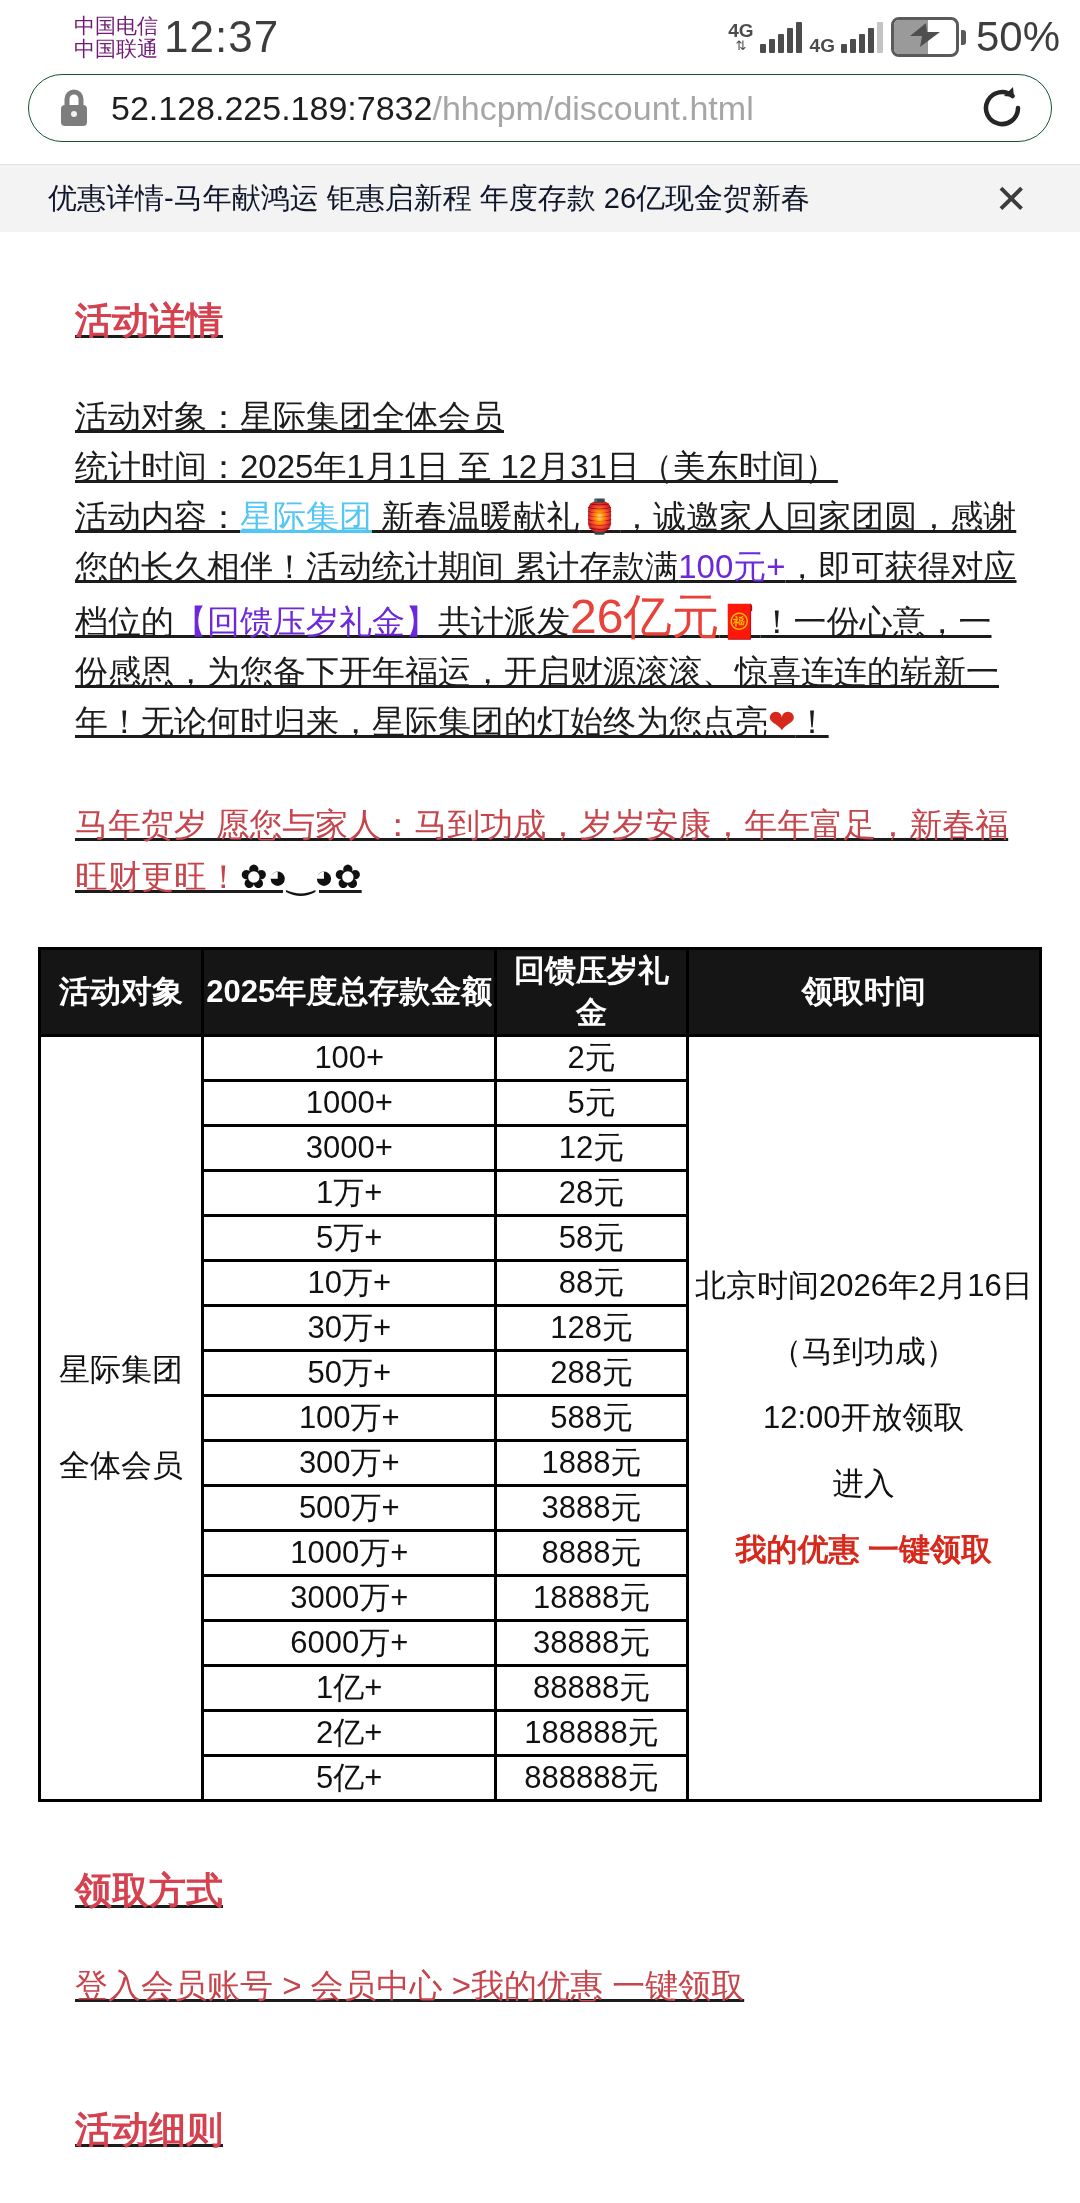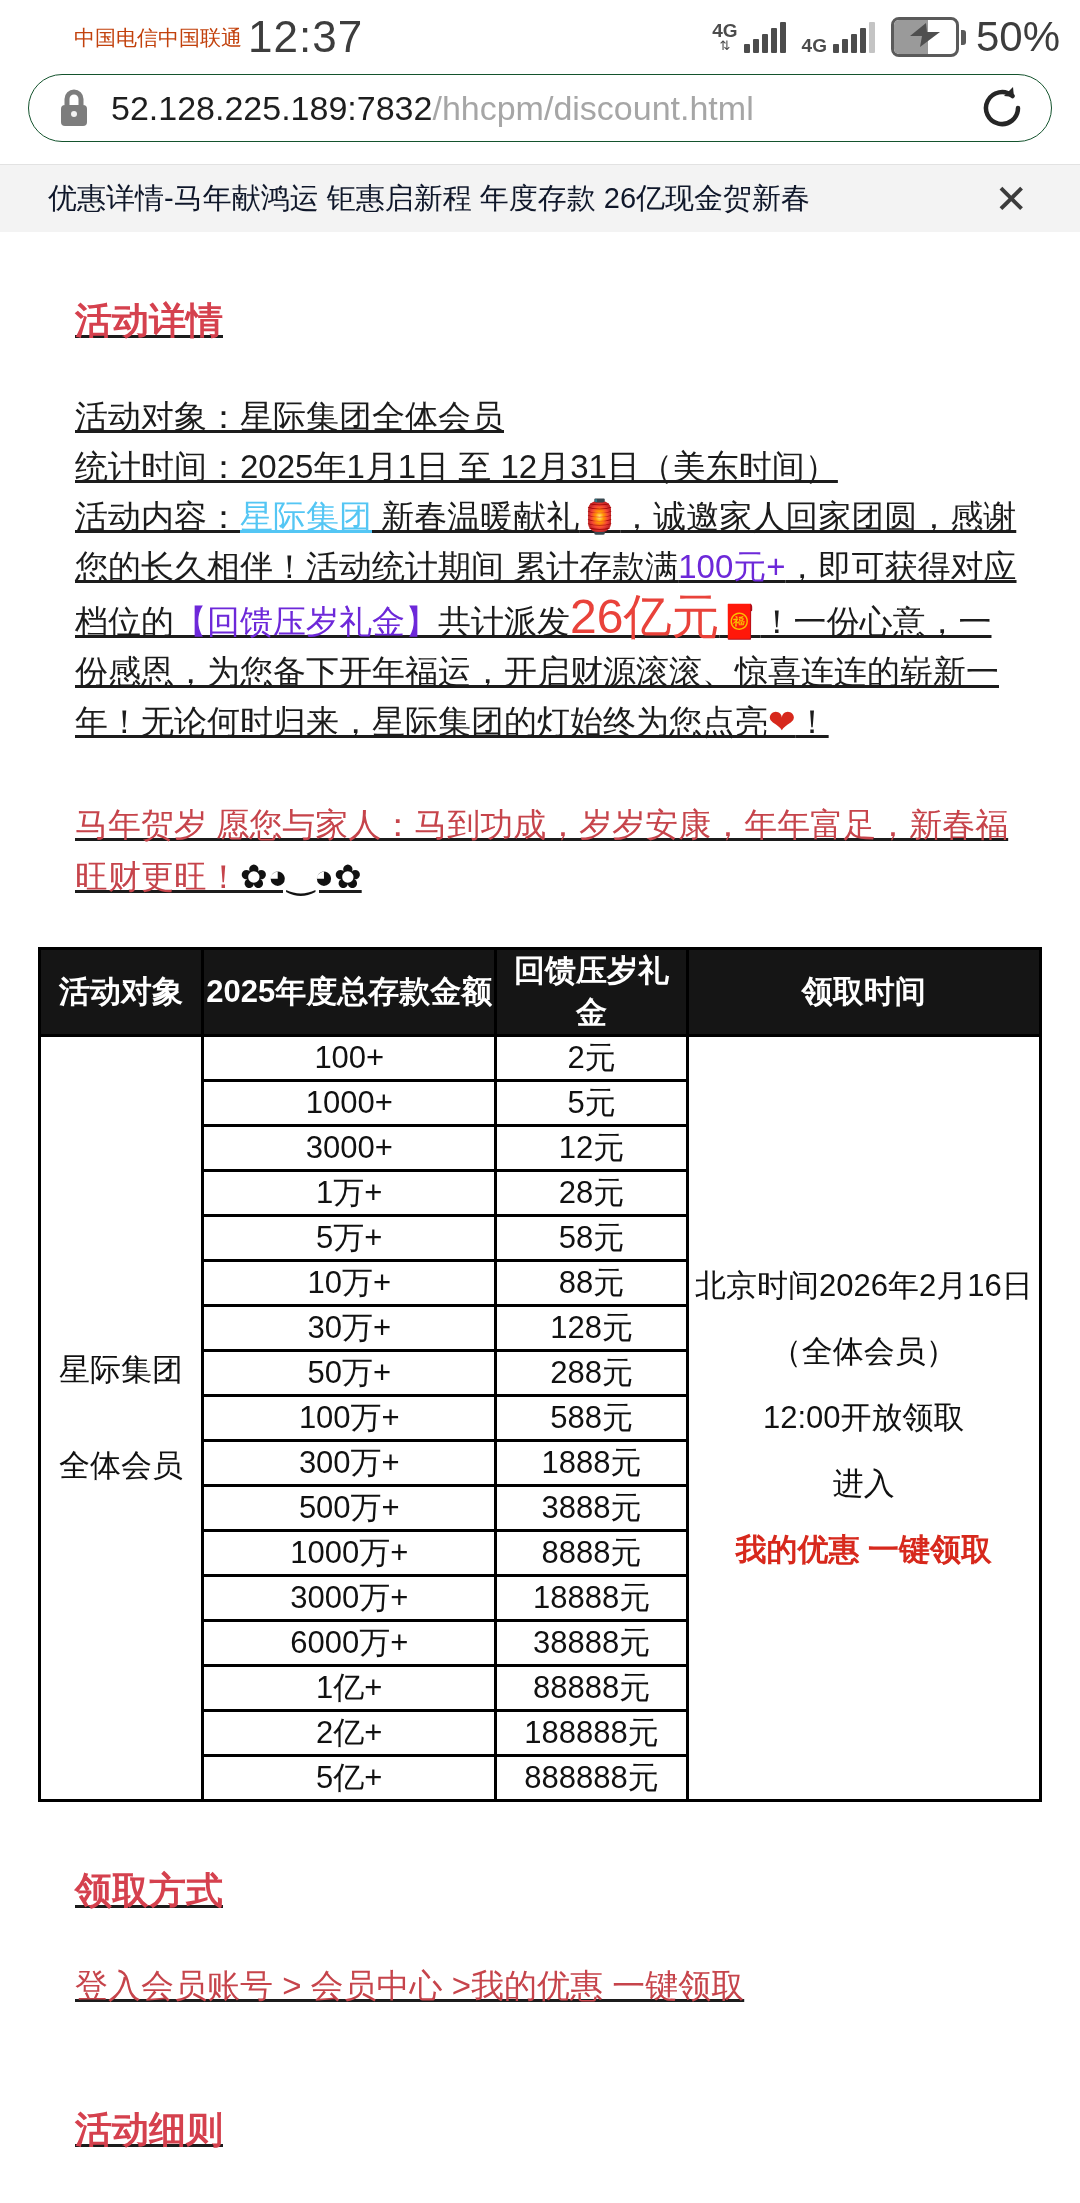--- a/index.html
+++ b/index.html
@@ -1,23 +1,23 @@
 <!DOCTYPE html>
 <html><head>
 <meta charset="utf-8">
 <style>
   html,body{margin:0;padding:0;background:#fff;overflow:hidden;}
   body{width:1080px;height:2203px;font-family:"Liberation Sans","DejaVu Sans",sans-serif;color:#1c1c1c;}
 
   
   .status-bar{height:66px;display:flex;justify-content:space-between;align-items:center;padding:8px 20px 0 74px;box-sizing:border-box;}
   .sb-left{display:flex;align-items:center;gap:6px;}
-  .carrier{display:flex;flex-direction:row;line-height:23px;font-size:21px;color:#c2410c;}
+  .carrier{display:flex;flex-direction:column;line-height:23px;font-size:21px;color:#701a75;}
   .sb-time{font-size:44px;color:#3d3d3d;letter-spacing:1px;}
-  .sb-right{display:flex;align-items:center;gap:16px;}
+  .sb-right{display:flex;align-items:center;gap:8px;}
   .signal{display:flex;align-items:flex-end;gap:5px;}
   .sig-label{display:flex;flex-direction:column;align-items:center;line-height:15px;margin-right:1px;}
   .sig-4g{font-size:19px;font-weight:bold;color:#4c4c4c;}
   .sig-arrows{font-size:13px;color:#4c4c4c;}
   .bars{display:flex;align-items:flex-end;gap:3px;}
   .bar{width:6px;background:#4c4c4c;border-radius:1px;}
   .bar.light{background:#c4c4c4;}
   .battery{display:flex;align-items:center;}
   .batt-body{width:62px;height:34px;border:3px solid #5a5a5a;border-radius:8px;position:relative;overflow:hidden;background:#fff;}
   .batt-fill{position:absolute;left:0;top:0;bottom:0;width:55%;background:#9a9a9a;}
@@ -168,21 +168,21 @@
         <tr>
           <td rowspan="17" class="member-cell">
             <div>星际集团</div>
             <div class="gap"></div>
             <div>全体会员</div>
           </td>
           <td>100+</td>
           <td>2元</td>
           <td rowspan="17" class="claim-cell">
             <div>北京时间2026年2月16日</div>
-            <div>（全体会员）</div>
+            <div>（马到功成）</div>
             <div>12:00开放领取</div>
             <div>进入</div>
             <div class="claim-red">我的优惠 一键领取</div>
           </td>
         </tr>
         <tr>
           <td>1000+</td>
           <td>5元</td>
         </tr>
         <tr>

